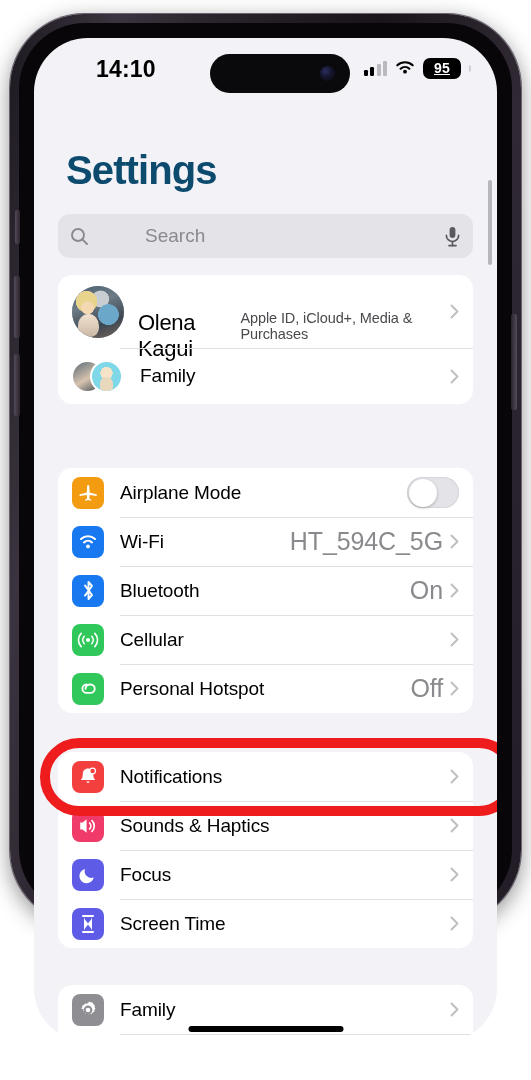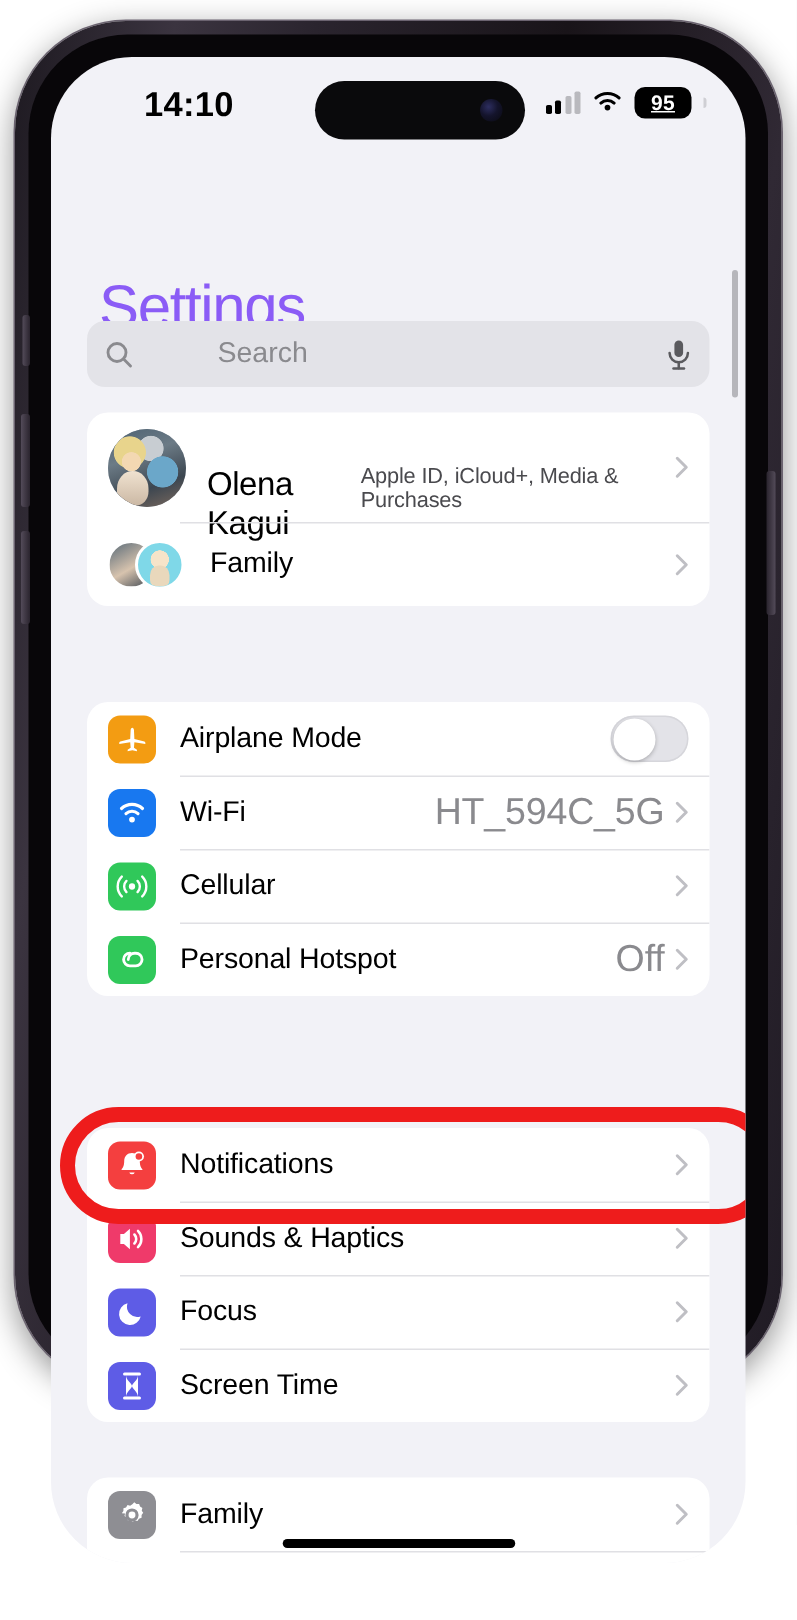--- a/index.html
+++ b/index.html
@@ -71,21 +71,21 @@
     display:flex; align-items:center; justify-content:center;
     padding:0 5px;
   }
   #battery-level{ color:#fff; font-size:14px; font-weight:bold; letter-spacing:.2px;text-decoration:underline; }
   #battery-nub{ width:2px; height:7px; background:#cfcfd4; border-radius:0 2px 2px 0; margin-left:1px; }
 
   
   #scroll-area{ position:absolute; inset:0; padding:0 0 0 0; }
   #page-title{
     position:absolute; left:32px; top:110px;
-    font-size:40px; font-weight:normal; color:#8b5cf6; letter-spacing:-.9px;margin-top:35px;
+    font-size:40px; font-weight:bold; color:#0c4a6e; letter-spacing:-.9px;
   }
 
   
   #search-bar{
     position:absolute; left:24px; top:176px;
     width:415px; height:44px; border-radius:12px;
     background:#e3e3e8;
     display:flex; align-items:center; padding:0 12px;gap:48px;
   }
   #search-placeholder{ font-size:19px; color:#8a8a8e; margin-left:8px; }
@@ -294,20 +294,32 @@
               <path d="M3 5a10.2 10.2 0 0 1 14 0" stroke="#fff" stroke-width="2.1" fill="none" stroke-linecap="round"></path>
             </svg>
           </div>
           <span class="row-label">Wi-Fi</span>
           <span class="row-value">HT_594C_5G</span>
           <svg class="chevron" width="9" height="15" viewBox="0 0 9 15">
             <polyline points="1.5,1.5 7.5,7.5 1.5,13.5" stroke="#bfbfc4" stroke-width="2" fill="none" stroke-linecap="round" stroke-linejoin="round"></polyline>
           </svg>
         </div>
 
+        <div class="row">
+          <div class="icon-tile" style="background:#1878f0;">
+            <svg width="13" height="21" viewBox="0 0 13 21">
+              <path d="M3 5.4 10 15l-3.5 4V2l3.5 4L3 15.6" stroke="#fff" stroke-width="1.9" fill="none" stroke-linecap="round" stroke-linejoin="round"></path>
+            </svg>
+          </div>
+          <span class="row-label">Bluetooth</span>
+          <span class="row-value">On</span>
+          <svg class="chevron" width="9" height="15" viewBox="0 0 9 15">
+            <polyline points="1.5,1.5 7.5,7.5 1.5,13.5" stroke="#bfbfc4" stroke-width="2" fill="none" stroke-linecap="round" stroke-linejoin="round"></polyline>
+          </svg>
+        </div>
 
         <div class="row">
           <div class="icon-tile" style="background:#30c85a;">
             <svg width="22" height="18" viewBox="0 0 22 18">
               <circle cx="11" cy="9" r="2.1" fill="#fff"></circle>
               <path d="M7.3 5.3a5.2 5.2 0 0 0 0 7.4M14.7 5.3a5.2 5.2 0 0 1 0 7.4" stroke="#fff" stroke-width="1.6" fill="none" stroke-linecap="round"></path>
               <path d="M4.2 2.4a9.3 9.3 0 0 0 0 13.2M17.8 2.4a9.3 9.3 0 0 1 0 13.2" stroke="#fff" stroke-width="1.6" fill="none" stroke-linecap="round"></path>
             </svg>
           </div>
           <span class="row-label">Cellular</span>

